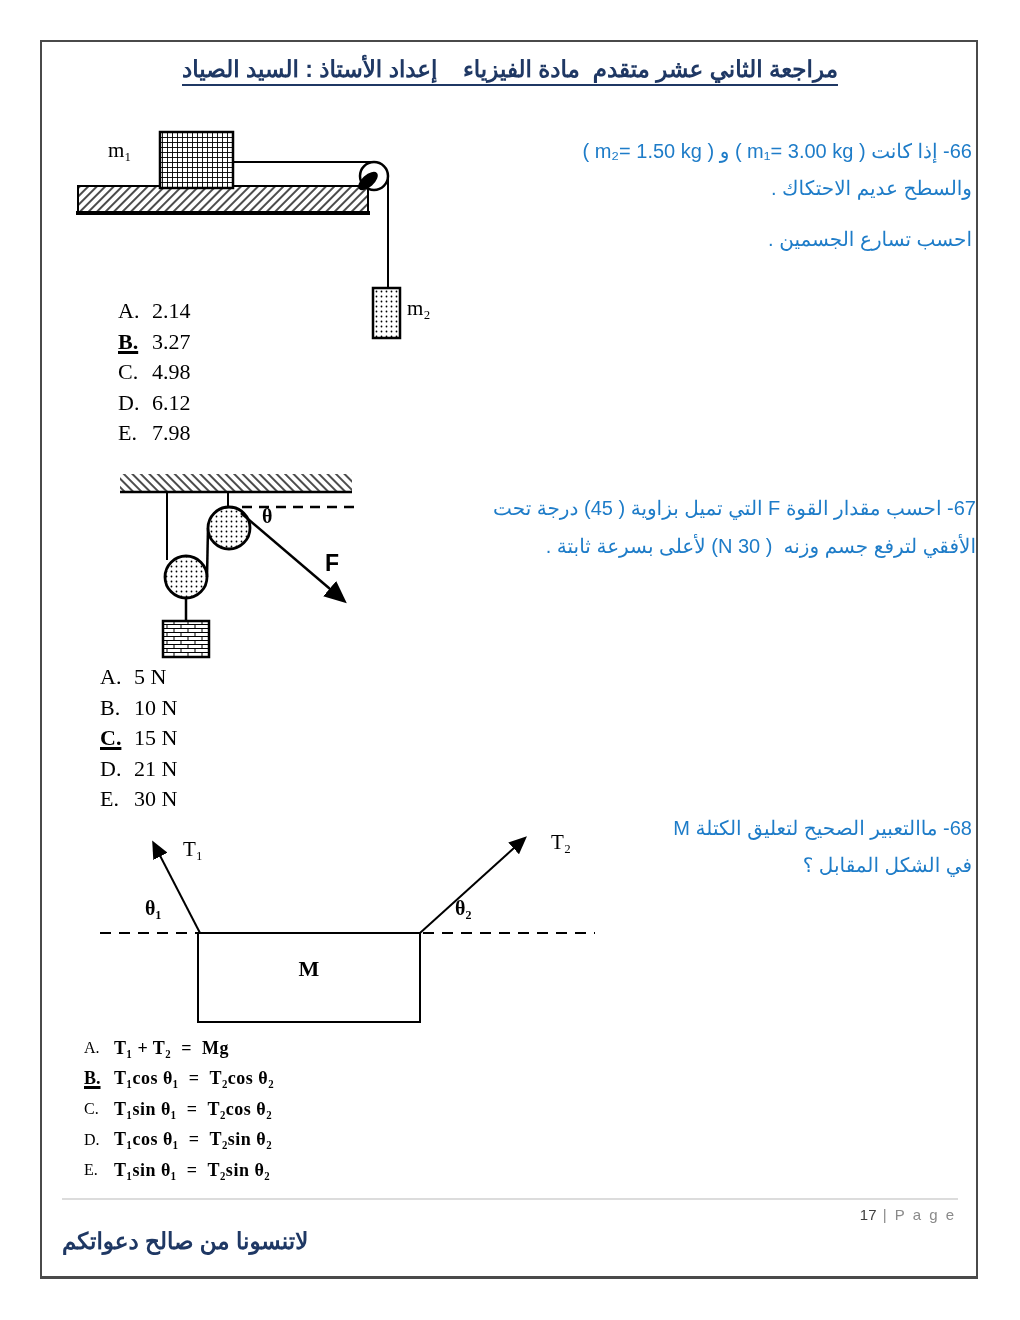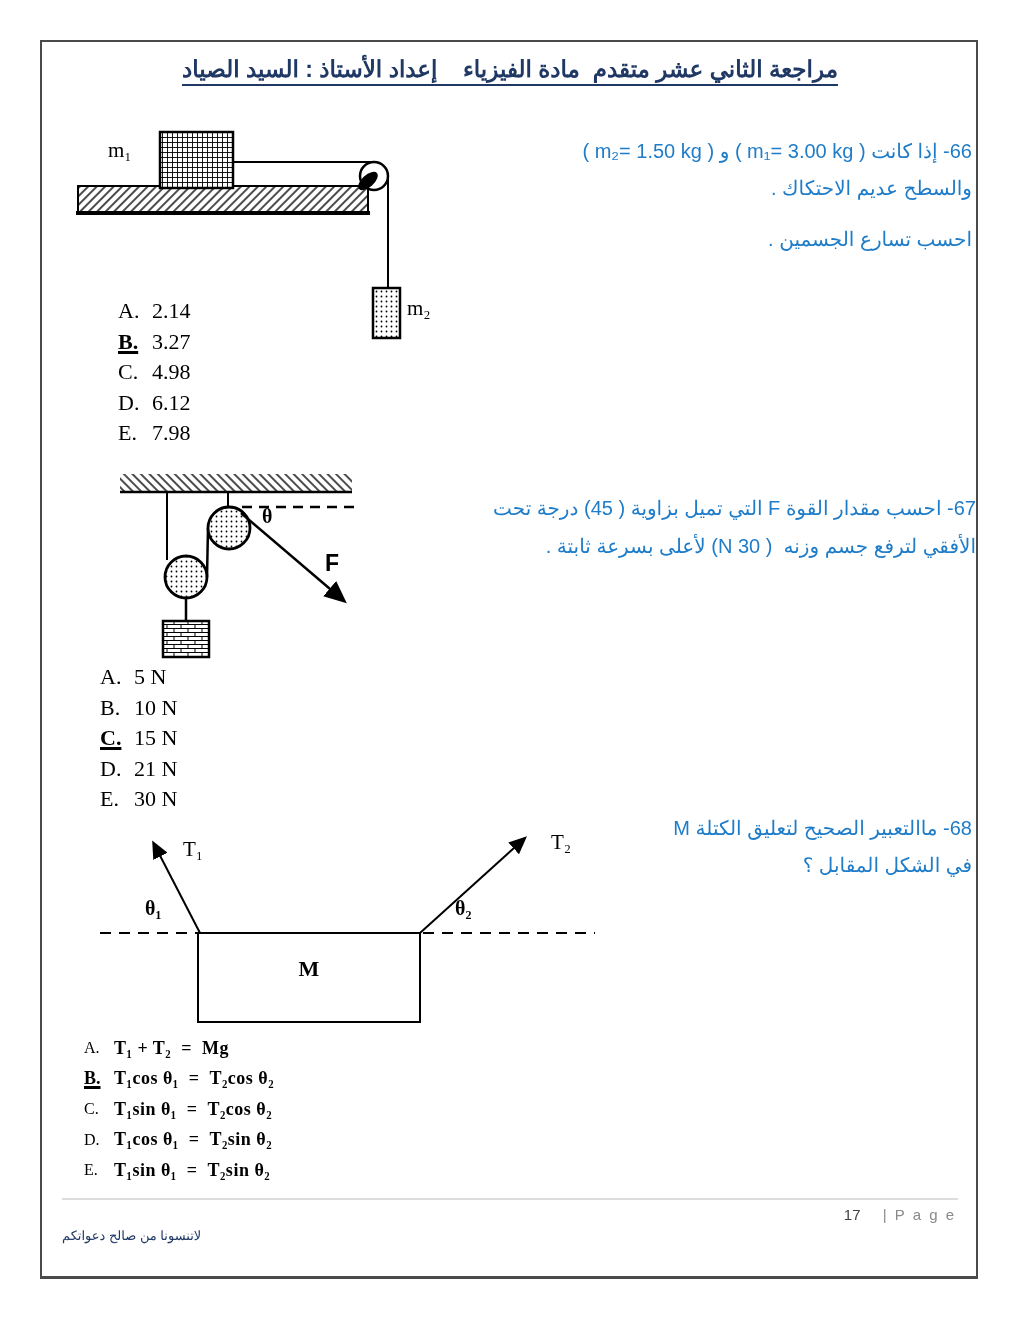--- a/index.html
+++ b/index.html
@@ -43,23 +43,23 @@
   .eq-row{height:30.5px;display:flex;align-items:center;white-space:pre;}
   .eq-letter{display:inline-block;min-width:30px;font-size:16px;}
   .eq-text{font-size:18px;font-weight:bold;letter-spacing:0.5px;}
   .eq-row.correct .eq-letter{
     font-weight:bold;font-size:18px;text-decoration:underline;text-decoration-thickness:2.5px;
   }
   .footer-rule{left:62px;top:1198px;width:896px;height:2px;background:#dcdcdc;}
   .page-num{
     left:700px;top:1206px;width:256px;text-align:right;font-size:15px;color:#3f3f3f;
   }
-  .page-num .gray{color:#8a8a8a;letter-spacing:2px;margin-left:16px;}
+  .page-num .gray{color:#8a8a8a;letter-spacing:2px;}
   .footer-note{
-    left:62px;top:1228px;width:320px;color:#1f3864;font-size:13px;font-weight:normal;
+    left:62px;top:1228px;width:320px;color:#1f3864;font-size:23px;font-weight:bold;
   }
   svg{display:block;}
 </style>
 </head>
 <body>
 
 <div class="page-border"></div>
 
 <div class="abs title pre">مراجعة الثاني عشر متقدم  مادة الفيزياء    إعداد الأستاذ : السيد الصياد</div>
 

